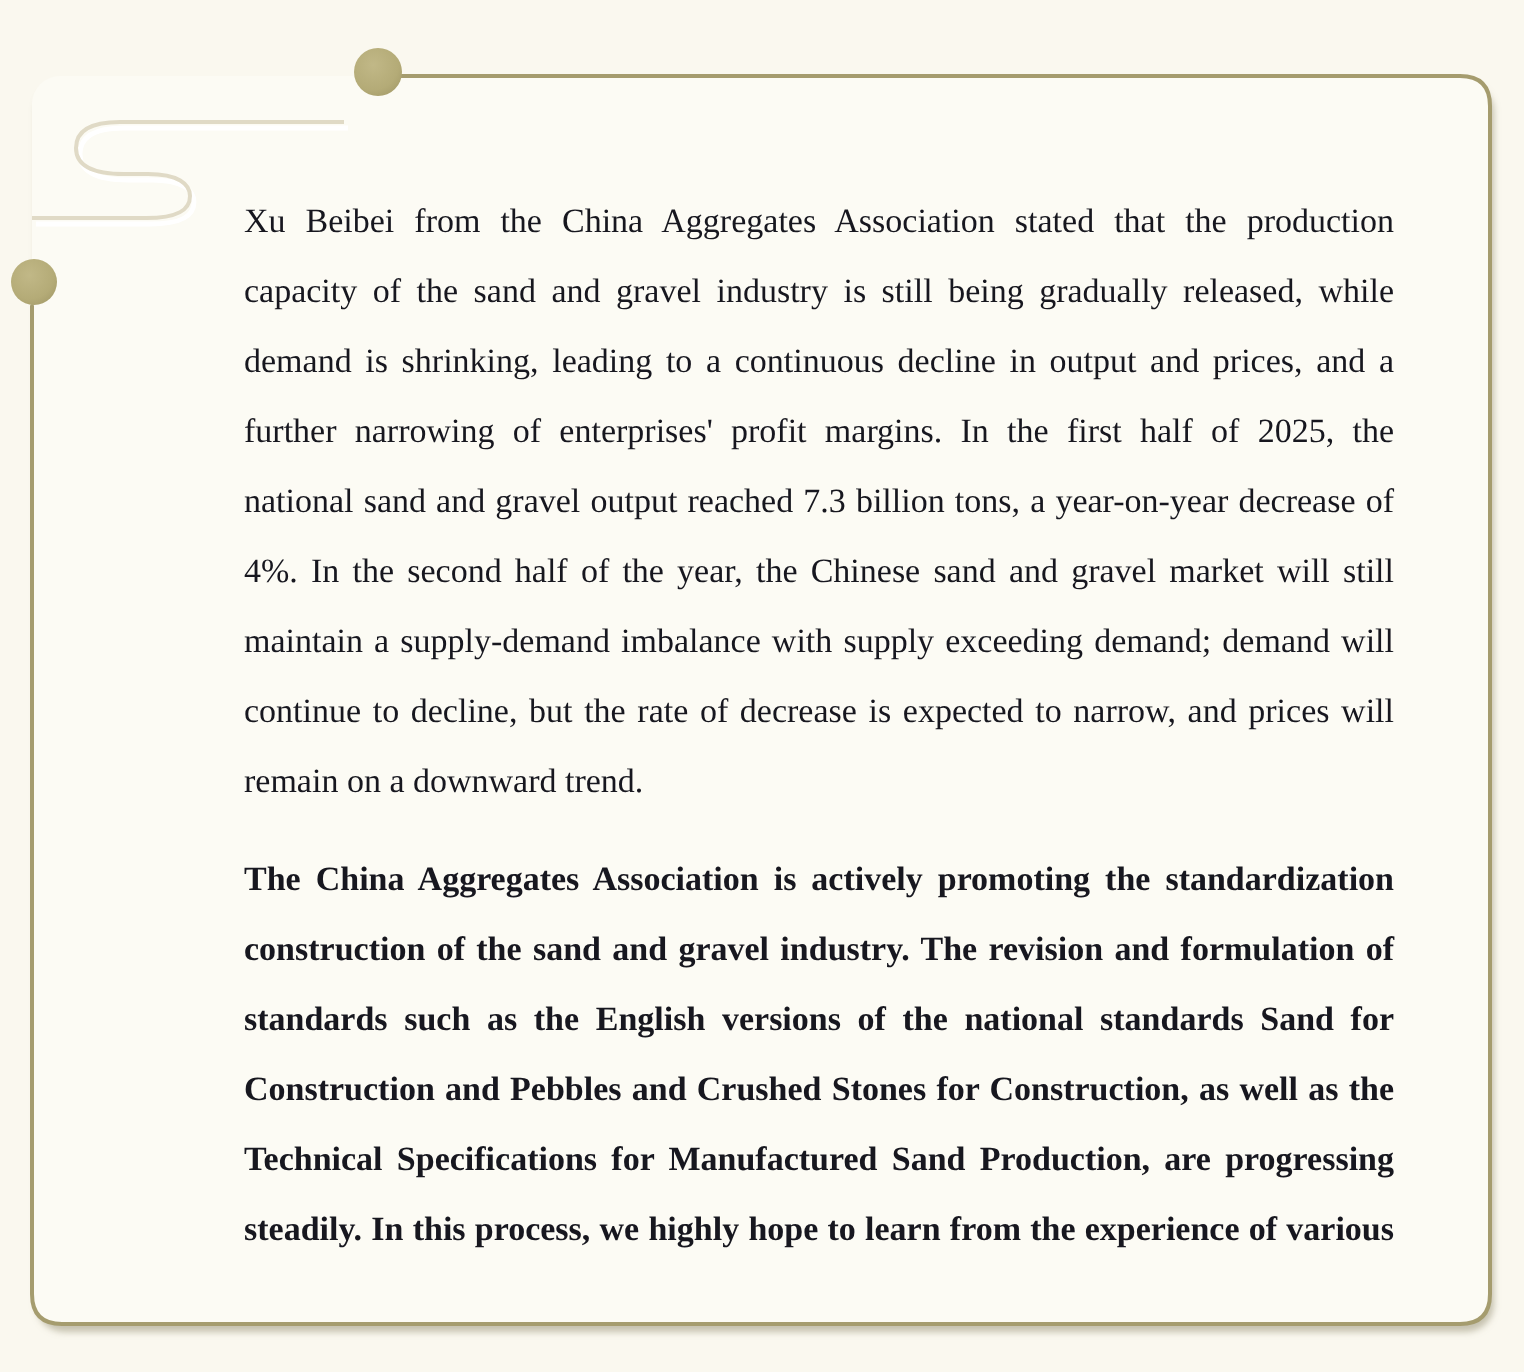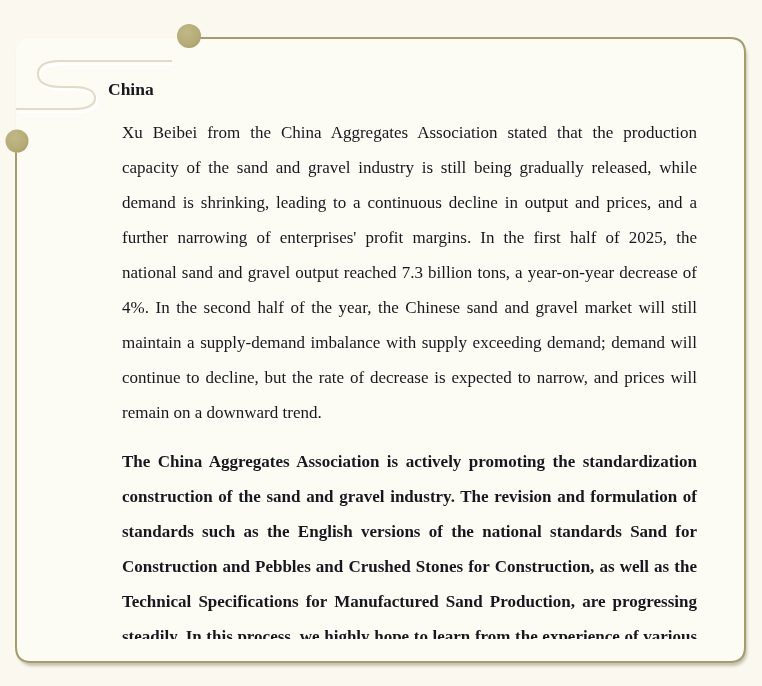--- a/index.html
+++ b/index.html
@@ -87,18 +87,17 @@
     <g>
       <path d="M 172 61 H 60 C 43 61 38 67 38 74 C 38 82 45 87 62 87 H 74 C 89 87 95 92 95 98 C 95 105 89 109 73 109 H 16" fill="none" stroke="#ffffff" stroke-width="2.4" transform="translate(2,3)"></path>
       <path d="M 172 61 H 60 C 43 61 38 67 38 74 C 38 82 45 87 62 87 H 74 C 89 87 95 92 95 98 C 95 105 89 109 73 109 H 16" fill="none" stroke="#e0dac6" stroke-width="2"></path>
     </g>
 
     <circle cx="189" cy="36" r="12" fill="url(#dotGrad)"></circle>
     <circle cx="17" cy="141" r="11.5" fill="url(#dotGrad)"></circle>
   </svg>
 
   <div class="content">
-    <h2>China</h2>
     <p class="para-1">Xu Beibei from the China Aggregates Association stated that the production capacity of the sand and gravel industry is still being gradually released, while demand is shrinking, leading to a continuous decline in output and prices, and a further narrowing of enterprises' profit margins. In the first half of 2025, the national sand and gravel output reached 7.3 billion tons, a year-on-year decrease of 4%. In the second half of the year, the Chinese sand and gravel market will still maintain a supply-demand imbalance with supply exceeding demand; demand will continue to decline, but the rate of decrease is expected to narrow, and prices will remain on a downward trend.</p>
     <p class="para-2">The China Aggregates Association is actively promoting the standardization construction of the sand and gravel industry. The revision and formulation of standards such as the English versions of the national standards Sand for Construction and Pebbles and Crushed Stones for Construction, as well as the Technical Specifications for Manufactured Sand Production, are progressing steadily. In this process, we highly hope to learn from the experience of various countries in standard formulation, promotion and application, and also look forward to carrying out more exchanges and cooperation with</p>
   </div>
 
 </div>
 
 </body></html>

